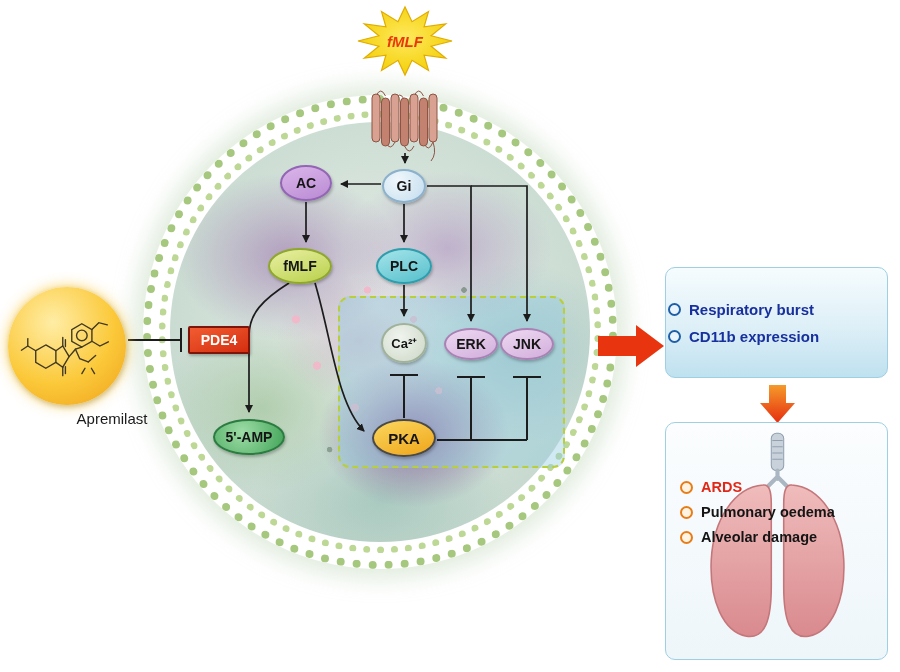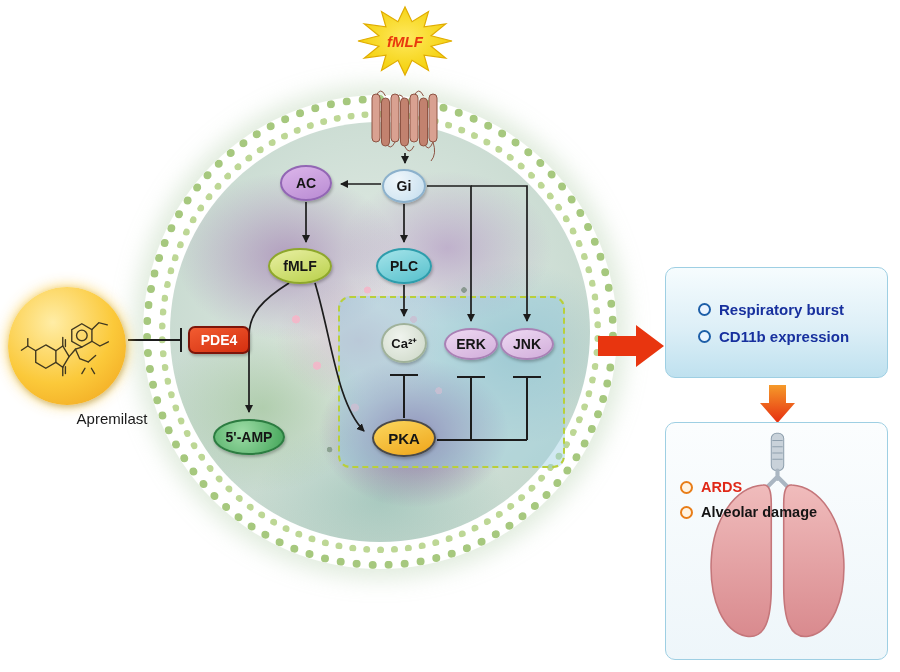--- a/index.html
+++ b/index.html
@@ -38,21 +38,21 @@
   .n-ac  {left:280px;top:165px;width:52px;height:36px;background:linear-gradient(160deg,#dcb6ea,#b98bd3);border:2px solid #9266b4;}
   .n-gi  {left:382px;top:169px;width:44px;height:34px;background:radial-gradient(circle at 35% 30%,#f0f7fb,#c3ddee);border:2px solid #8cb1cc;}
   .n-camp{left:268px;top:248px;width:64px;height:36px;background:linear-gradient(160deg,#e9f0a4,#b9d04a);border:2px solid #8ea72c;}
   .n-plc {left:376px;top:248px;width:56px;height:36px;background:linear-gradient(160deg,#a5e4ea,#56c0cc);border:2px solid #2e9dac;}
   .n-ca  {left:381px;top:323px;width:46px;height:40px;background:radial-gradient(circle at 40% 35%,#f0f4ee,#ccd7c6);border:2px solid #a0b29a;font-size:13px;}
   .n-erk {left:444px;top:328px;width:54px;height:32px;background:linear-gradient(160deg,#eed9f2,#d2aedb);border:2px solid #a981b5;}
   .n-jnk {left:500px;top:328px;width:54px;height:32px;background:linear-gradient(160deg,#eed9f2,#d2aedb);border:2px solid #a981b5;}
   .n-pka {left:372px;top:419px;width:64px;height:38px;background:linear-gradient(160deg,#fbd75e,#efa51a);border:2.5px solid #494949;font-size:15px;}
   .n-amp {left:213px;top:419px;width:72px;height:36px;background:radial-gradient(circle at 40% 35%,#9ddca6,#41a457);border:2px solid #2c7c41;}
   .n-pde4{left:188px;top:326px;width:62px;height:28px;background:linear-gradient(160deg,#f25c31,#d42f10);
-    border:2px solid #7d150a;color:#fff;border-radius:7px;}
+    border:2px solid #7d150a;color:#fff;border-radius:2px;}
 
   
   .star-wrap{position:absolute;left:357px;top:4px;width:96px;height:74px;z-index:7;display:flex;align-items:center;justify-content:center;font-style:italic;}
   .star-wrap svg{position:absolute;inset:0;}
   .star-label{position:relative;font-weight:bold;font-size:15px;color:#e8380d;z-index:1;}
   .receptor{position:absolute;left:371px;top:84px;z-index:5;}
 
   
   .overlay{position:absolute;left:0;top:0;z-index:5;pointer-events:none;}
 
@@ -60,21 +60,21 @@
   .apre-badge{position:absolute;left:8px;top:287px;width:118px;height:118px;border-radius:50%;z-index:6;
     background:radial-gradient(circle at 38% 30%,#ffeda6 0%,#fbc93a 55%,#efa01b 100%);
     box-shadow:0 0 14px rgba(250,200,60,.85),1px 2px 5px rgba(0,0,0,.25);}
   .apre-badge svg{position:absolute;inset:6px;}
   .apre-label{position:absolute;left:0;top:410px;width:134px;text-align:center;font-size:15px;color:#1a1a1a;z-index:6;padding-left:45px;}
 
   
   .panel{position:absolute;border:1.5px solid #9ecfe3;border-radius:10px;box-sizing:border-box;z-index:6;overflow:hidden;}
   .panel-effects{left:665px;top:267px;width:223px;height:111px;
     background:linear-gradient(180deg,#f6fcfe 0%,#ddeff7 55%,#bfe1ef 100%);
-    display:flex;flex-direction:column;justify-content:center;gap:10px;padding:10px 32px;}
+    display:flex;flex-direction:column;justify-content:center;gap:10px;padding:10px 2px;}
   .fx-item{display:flex;align-items:center;gap:8px;}
   .dot{width:9px;height:9px;border-radius:50%;box-sizing:content-box;flex:0 0 auto;}
   .dot-blue{border:2.5px solid #1e5fa8;background:#eaf4ff;}
   .dot-orange{border:2.5px solid #e87d18;background:#fff3e2;}
   .fx-label{font-weight:bold;font-size:15px;color:#17309e;}
   .panel-path{left:665px;top:422px;width:223px;height:238px;background:linear-gradient(180deg,#fbfdfe,#eef6fa);}
   .lungs{position:absolute;left:8px;top:6px;}
   .path-items{position:absolute;left:14px;top:56px;display:flex;flex-direction:column;gap:9px;z-index:2;}
   .path-label{font-weight:bold;font-size:14.5px;color:#141414;}
   .path-label.ards{color:#e02818;}
@@ -245,18 +245,22 @@
       <path d="M86,54 C58,56 38,88 36,126 C34,166 48,196 70,200 C88,203 94,184 94,152 L94,72 C94,60 92,53 86,54 Z" fill="url(#lungg)" stroke="#c4767a" stroke-width="1.5"></path>
       <path d="M114,54 C142,56 162,88 164,126 C166,166 152,196 130,200 C112,203 106,184 106,152 L106,72 C106,60 108,53 114,54 Z" fill="url(#lungg)" stroke="#c4767a" stroke-width="1.5"></path>
     </svg>
     <div class="path-items">
       <div class="fx-item">
         <span class="dot dot-orange"></span>
         <span class="path-label ards">ARDS</span>
       </div>
       <div class="fx-item">
         <span class="dot dot-orange"></span>
+        <span class="path-label">Pulmonary oedema</span>
+      </div>
+      <div class="fx-item">
+        <span class="dot dot-orange"></span>
         <span class="path-label">Alveolar damage</span>
       </div>
     </div>
   </div>
 
 </div>
 
 </body></html>

